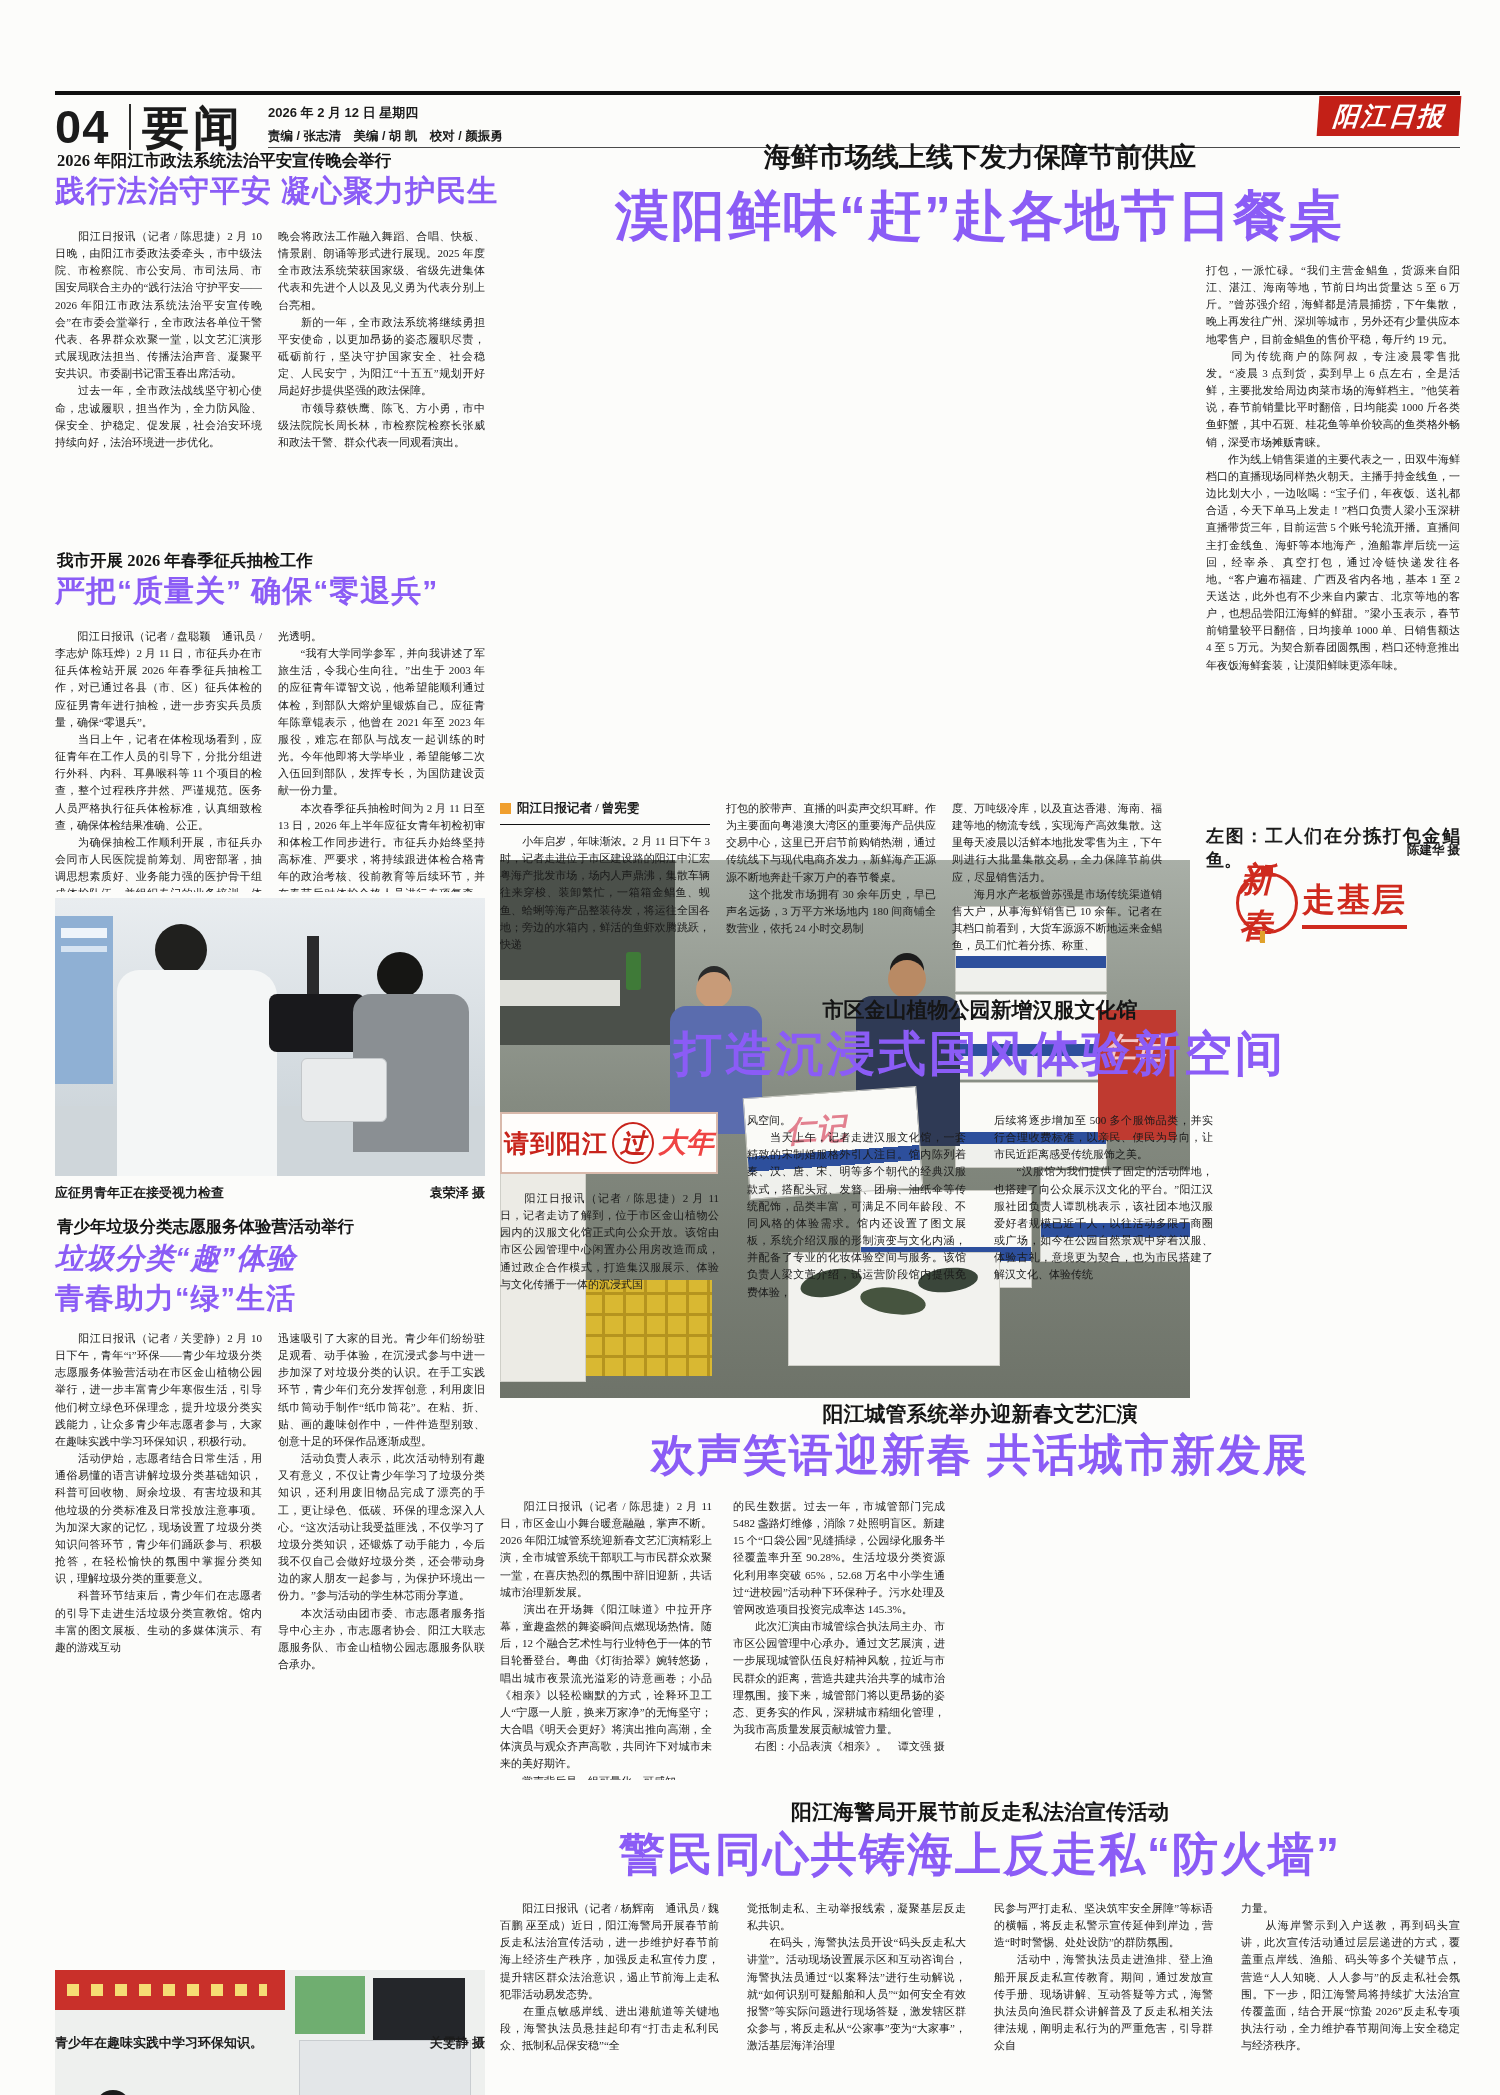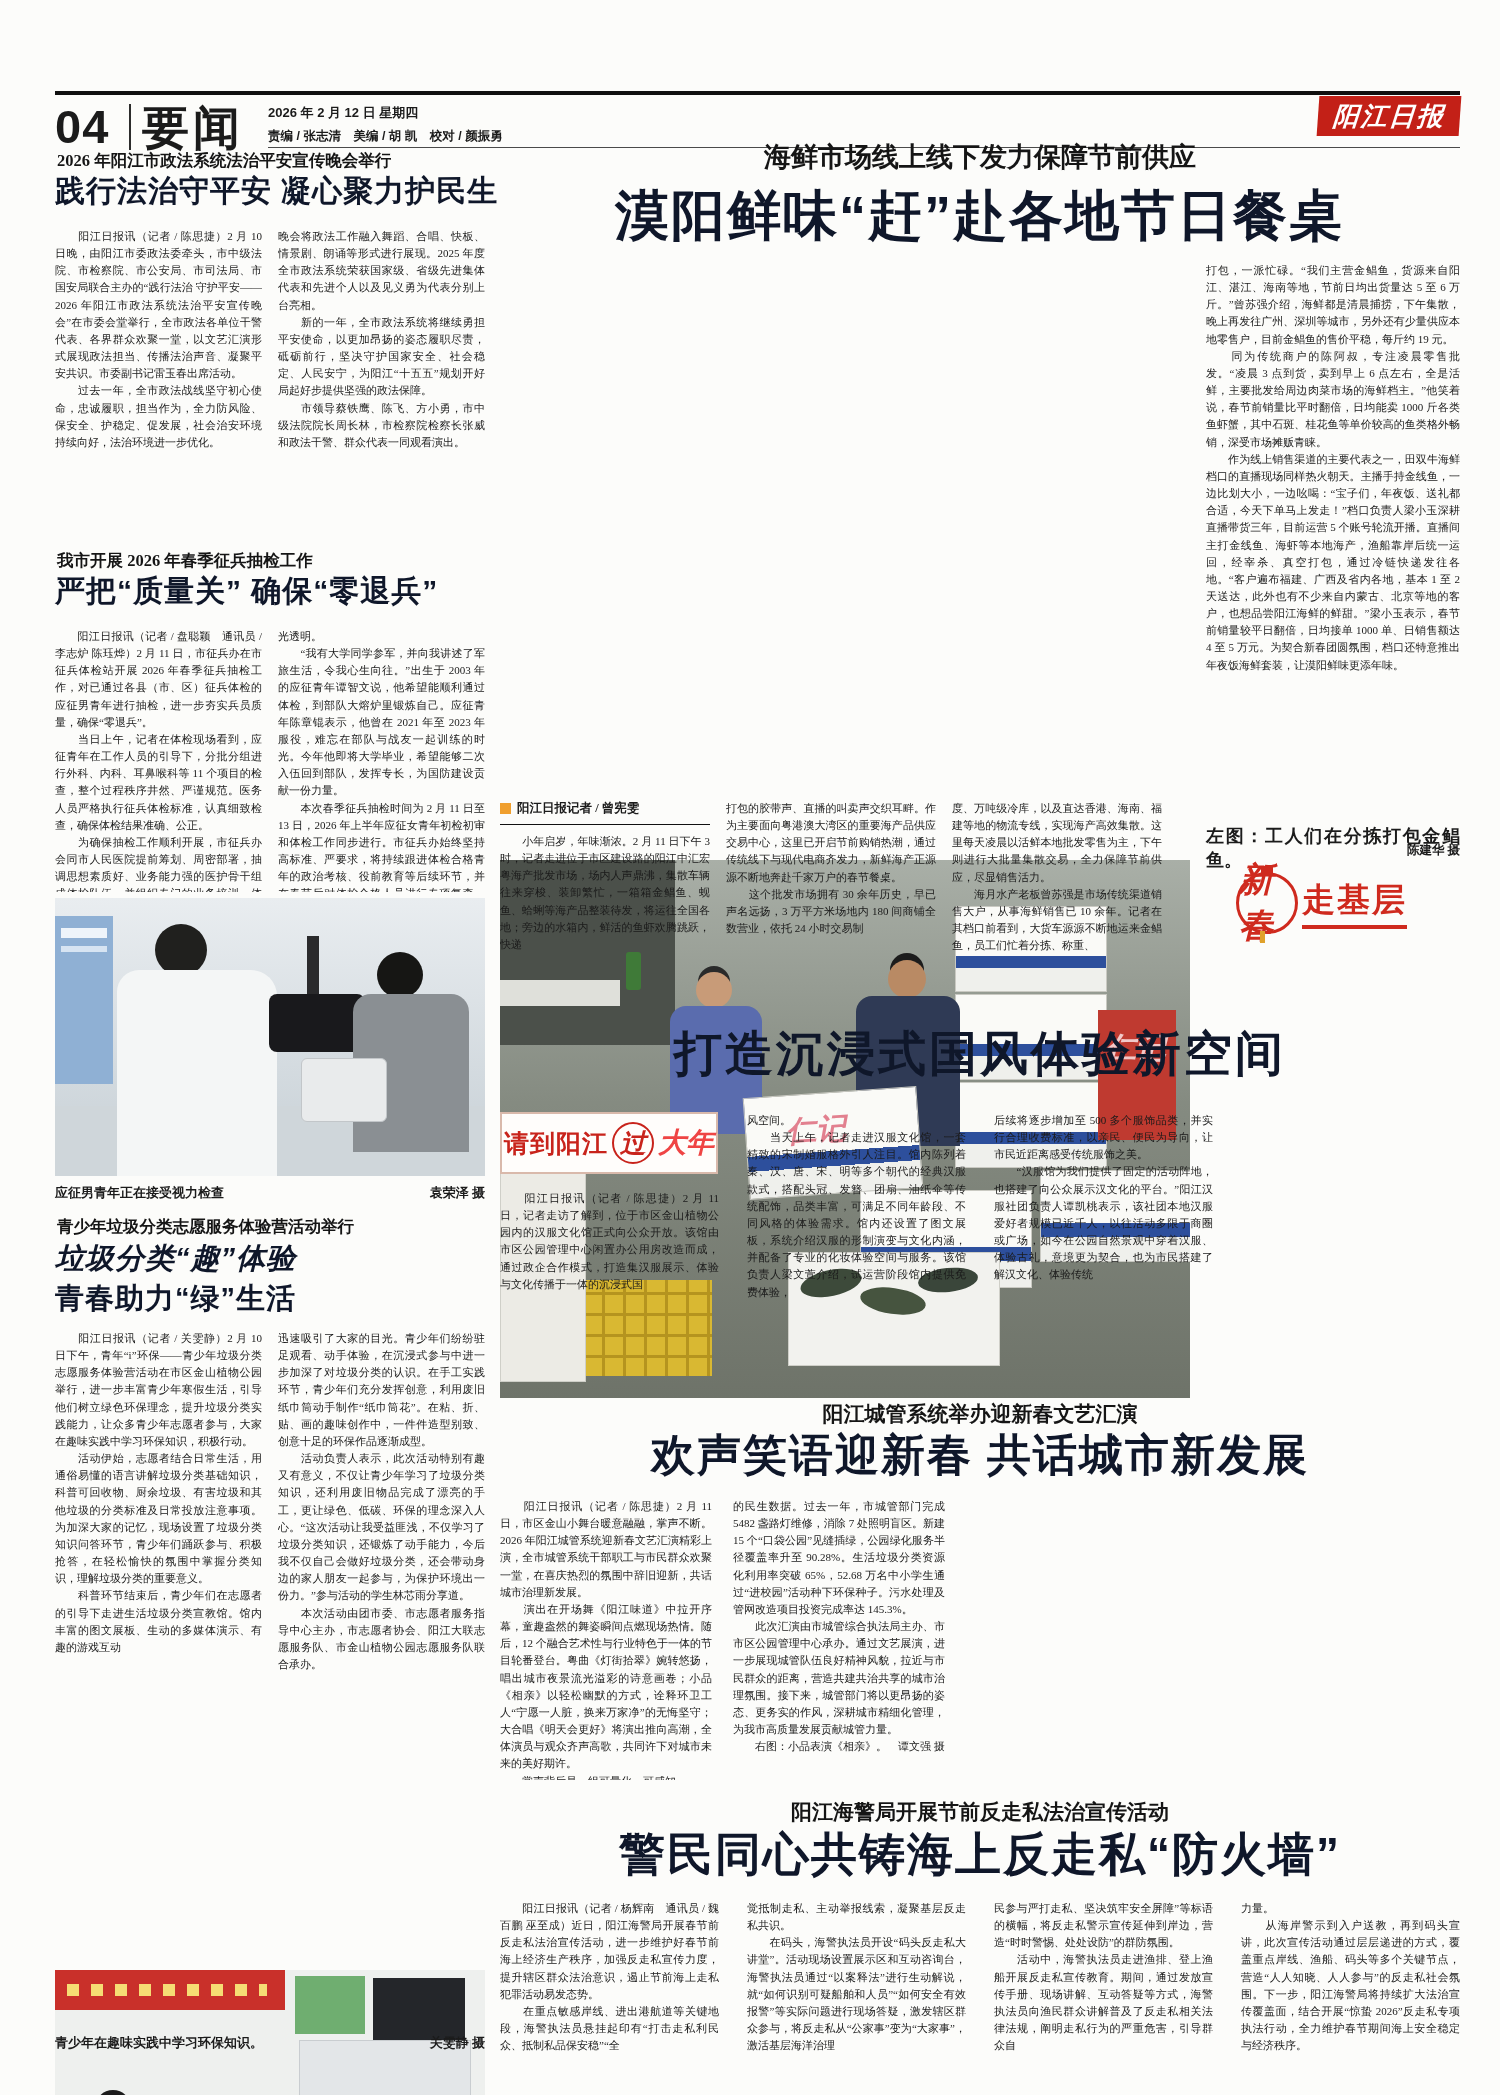--- a/index.html
+++ b/index.html
@@ -1,19 +1,19 @@
 <!DOCTYPE html>
 <html><head>
 <meta charset="utf-8">
 <style>
   html,body{margin:0;padding:0;background:#888;}
   .page{position:relative;width:1500px;height:2095px;margin:0 auto;background:#fcfcfa;
         font-family:"Liberation Serif","DejaVu Serif",serif;color:#1b1b1b;overflow:hidden;}
   .abs{position:absolute;}
-  .hl{font-family:"Liberation Sans","DejaVu Sans",sans-serif;font-weight:900;color:#0f172a;}
+  .hl{font-family:"Liberation Sans","DejaVu Sans",sans-serif;font-weight:900;color:#8b5cf6;}
   .kick{font-weight:700;color:#151515;}
   .kick-c{text-align:center;font-weight:700;color:#151515;}
   .txt{font-size:11px;line-height:1.56;text-align:justify;white-space:pre-line;overflow:hidden;color:#1a1a1a;}
   .cols{display:flex;}
   .caption{display:flex;justify-content:space-between;align-items:baseline;font-weight:700;font-size:13px;}
   .credit{font-weight:700;}
   
   .rule-thick{background:#101010;height:4px;}
   .rule-thin{background:#4a4a4a;height:1px;}
   .pageno{font-family:"Liberation Sans","DejaVu Sans",sans-serif;font-weight:900;font-size:47px;letter-spacing:1px;}
@@ -178,20 +178,21 @@
       <span>阳江日报记者 / 曾宪雯</span>
     </div>
     <div class="byline-rule"></div>
     <div class="txt" style="height:128px;margin-top:8px;">　　小年启岁，年味渐浓。2 月 11 日下午 3 时，记者走进位于市区建设路的阳江中汇宏粤海产批发市场，场内人声鼎沸，集散车辆往来穿梭、装卸繁忙，一箱箱金鲳鱼、蚬鱼、蛤蜊等海产品整装待发，将运往全国各地；旁边的水箱内，鲜活的鱼虾欢腾跳跃，快递</div>
   </div>
   <div class="abs txt" style="left:726px;top:800px;width:210px;height:176px;">打包的胶带声、直播的叫卖声交织耳畔。作为主要面向粤港澳大湾区的重要海产品供应交易中心，这里已开启节前购销热潮，通过传统线下与现代电商齐发力，新鲜海产正源源不断地奔赴千家万户的春节餐桌。
 　　这个批发市场拥有 30 余年历史，早已声名远扬，3 万平方米场地内 180 间商铺全数营业，依托 24 小时交易制</div>
   <div class="abs txt" style="left:952px;top:800px;width:210px;height:176px;">度、万吨级冷库，以及直达香港、海南、福建等地的物流专线，实现海产高效集散。这里每天凌晨以活鲜本地批发零售为主，下午则进行大批量集散交易，全力保障节前供应，尽显销售活力。
 　　海月水产老板曾苏强是市场传统渠道销售大户，从事海鲜销售已 10 余年。记者在其档口前看到，大货车源源不断地运来金鲳鱼，员工们忙着分拣、称重、</div>
 
+  <div class="abs kick-c" style="left:500px;top:996px;width:960px;font-size:21px;">市区金山植物公园新增汉服文化馆</div>
   <div class="abs hl" style="left:500px;top:1022px;width:960px;font-size:48px;text-align:center;letter-spacing:3px;">打造沉浸式国风体验新空间</div>
   <div class="abs cols" style="left:500px;top:1112px;width:960px;height:262px;gap:28px;">
     <div style="width:219px;">
       <div class="badge-yj" style="width:214px;height:58px;">
         <span class="b1">请到阳江</span>
         <span class="b2">过</span>
         <span class="b3">大年</span>
       </div>
       <div class="txt" style="height:186px;margin-top:16px;">　　阳江日报讯（记者 / 陈思捷）2 月 11 日，记者走访了解到，位于市区金山植物公园内的汉服文化馆正式向公众开放。该馆由市区公园管理中心闲置办公用房改造而成，通过政企合作模式，打造集汉服展示、体验与文化传播于一体的沉浸式国</div>
     </div>

